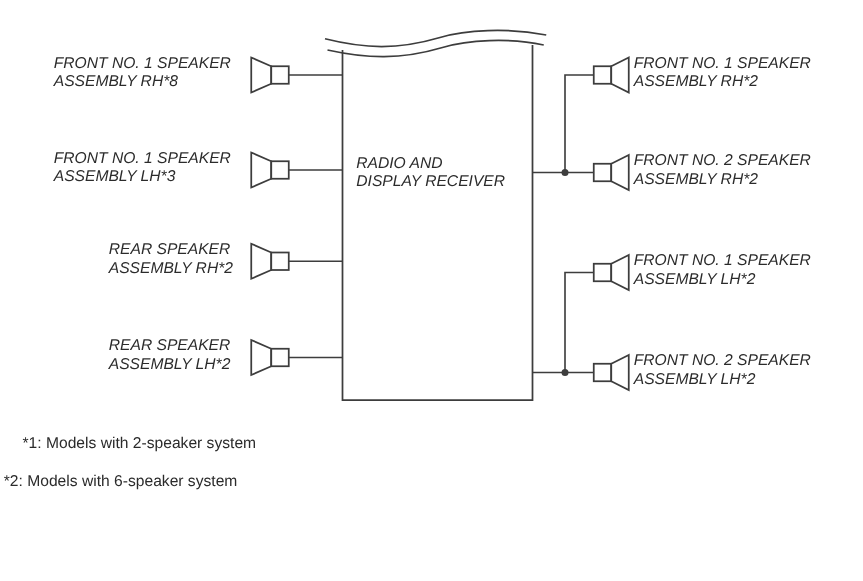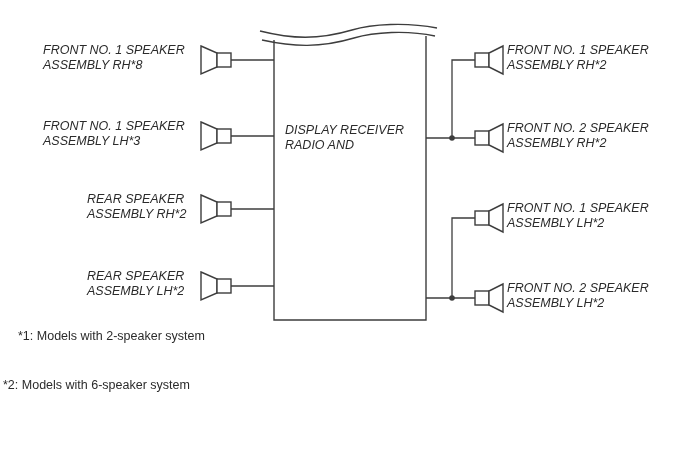--- a/index.html
+++ b/index.html
@@ -69,22 +69,22 @@
       <rect class="boxfill" x="475" y="211" width="14" height="14"></rect>
       <path class="boxfill" d="M503,204 L489,211 L489,225 L503,232 Z"></path>
     </g>
     <g>
       <rect class="boxfill" x="475" y="291" width="14" height="14"></rect>
       <path class="boxfill" d="M503,284 L489,291 L489,305 L503,312 Z"></path>
     </g>
   </svg>
 
   <div class="lbl" style="left:285px;top:123px">
+    <div>RADIO AND</div>
     <div>DISPLAY RECEIVER</div>
-    <div>RADIO AND</div>
   </div>
 
   <div class="lbl" style="left:43px;top:43px">
     <div>FRONT NO. 1 SPEAKER</div>
     <div>ASSEMBLY RH*8</div>
   </div>
   <div class="lbl" style="left:43px;top:119px">
     <div>FRONT NO. 1 SPEAKER</div>
     <div>ASSEMBLY LH*3</div>
   </div>
@@ -107,16 +107,16 @@
   </div>
   <div class="lbl" style="left:507px;top:201px">
     <div>FRONT NO. 1 SPEAKER</div>
     <div>ASSEMBLY LH*2</div>
   </div>
   <div class="lbl" style="left:507px;top:281px">
     <div>FRONT NO. 2 SPEAKER</div>
     <div>ASSEMBLY LH*2</div>
   </div>
 
-  <div class="fn" style="left:18px;top:329px">*1: Models with 2-speaker system</div>
+  <div class="fn" style="left:18px;top:347px">*1: Models with 2-speaker system</div>
   <div class="fn" style="left:3px;top:378px">*2: Models with 6-speaker system</div>
 
 </div>
 
 </body></html>

